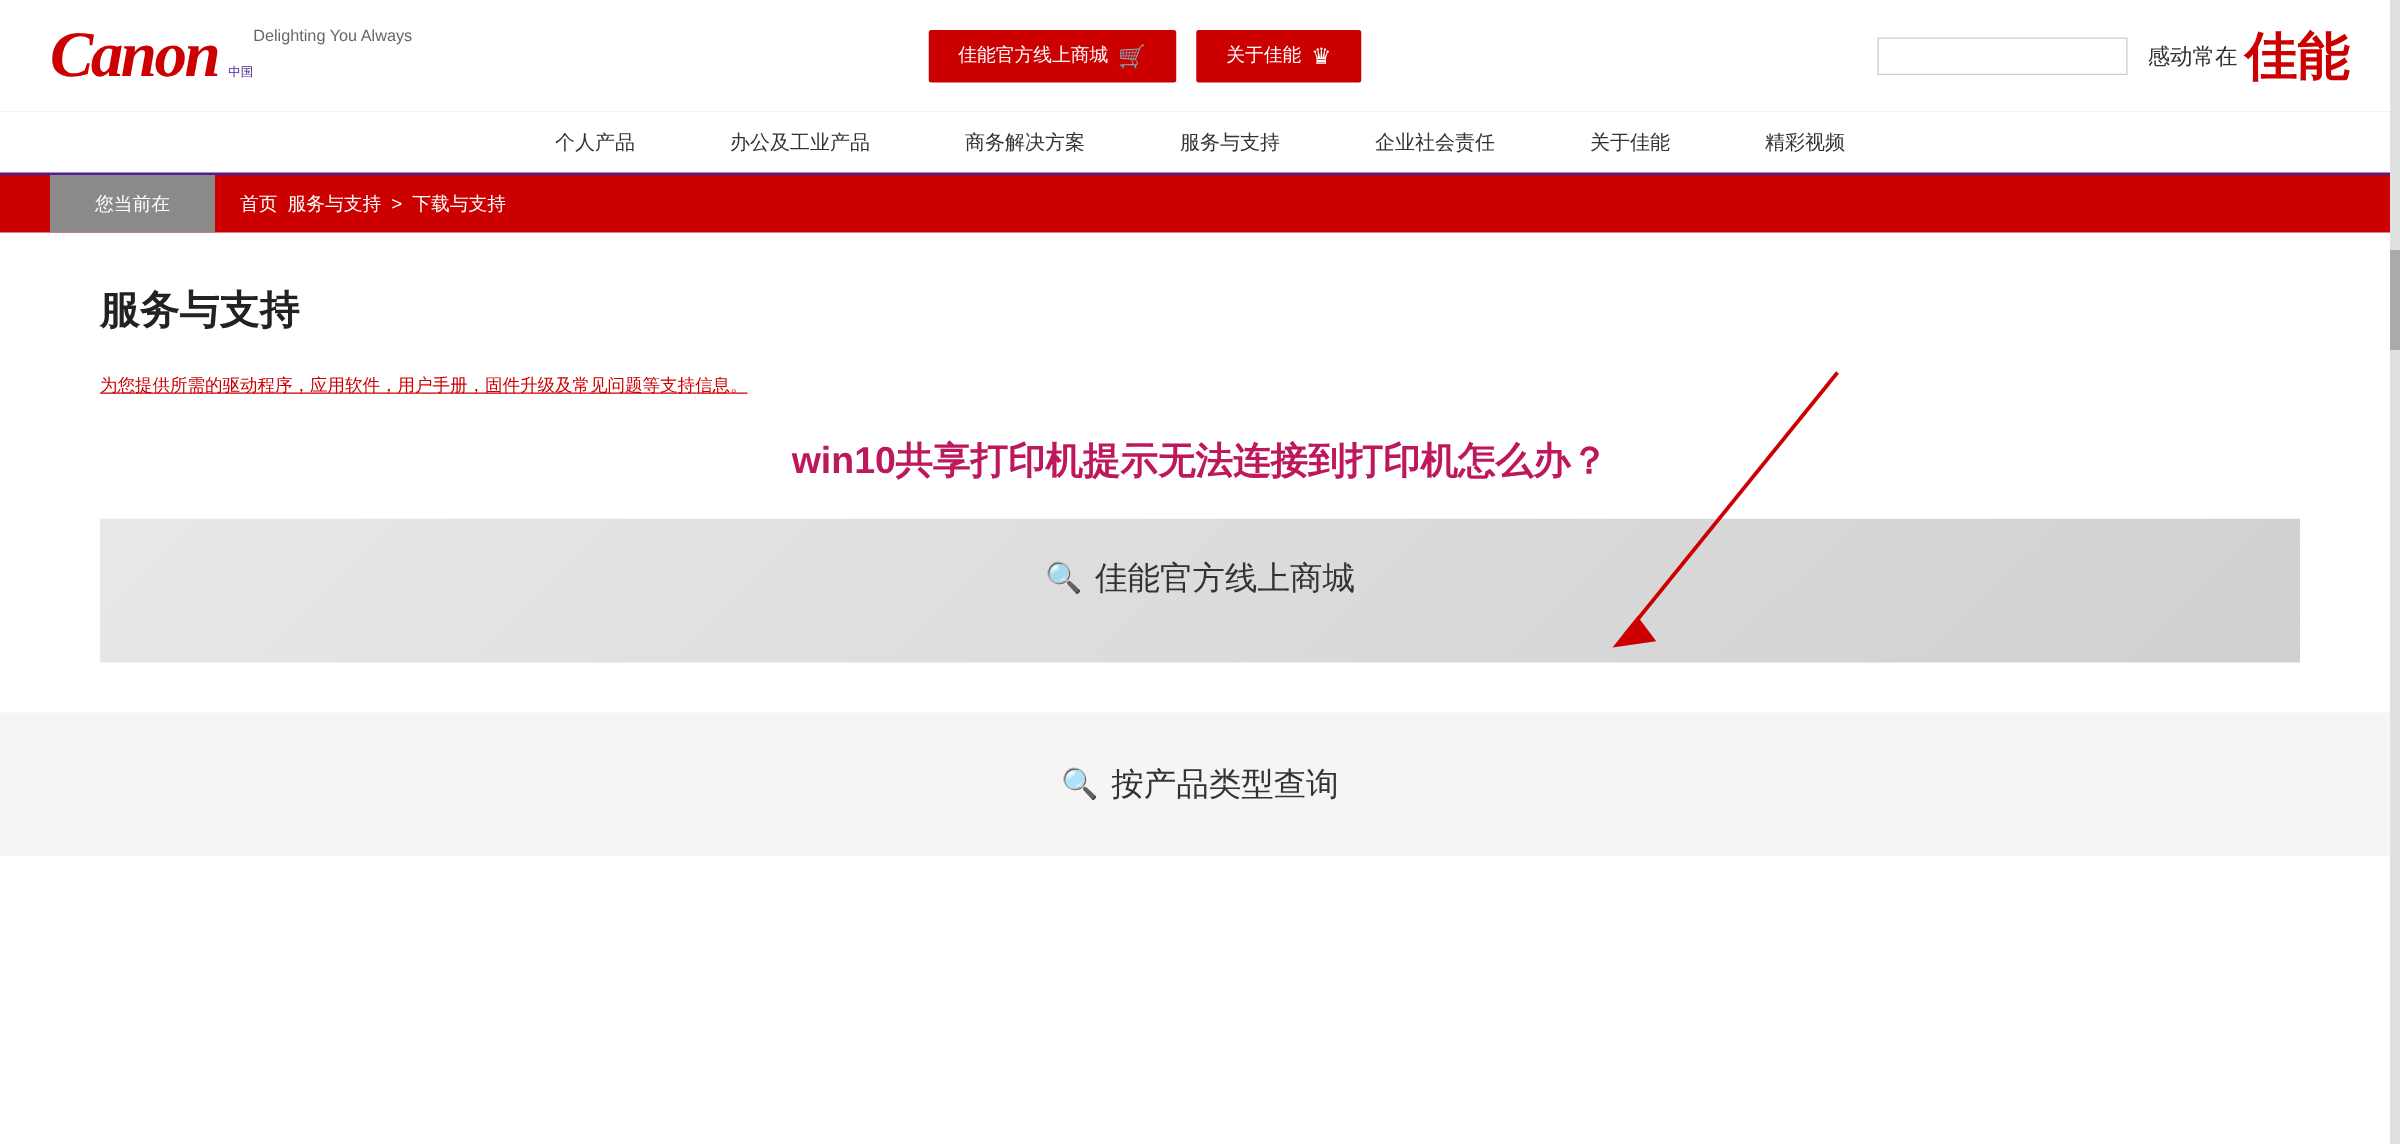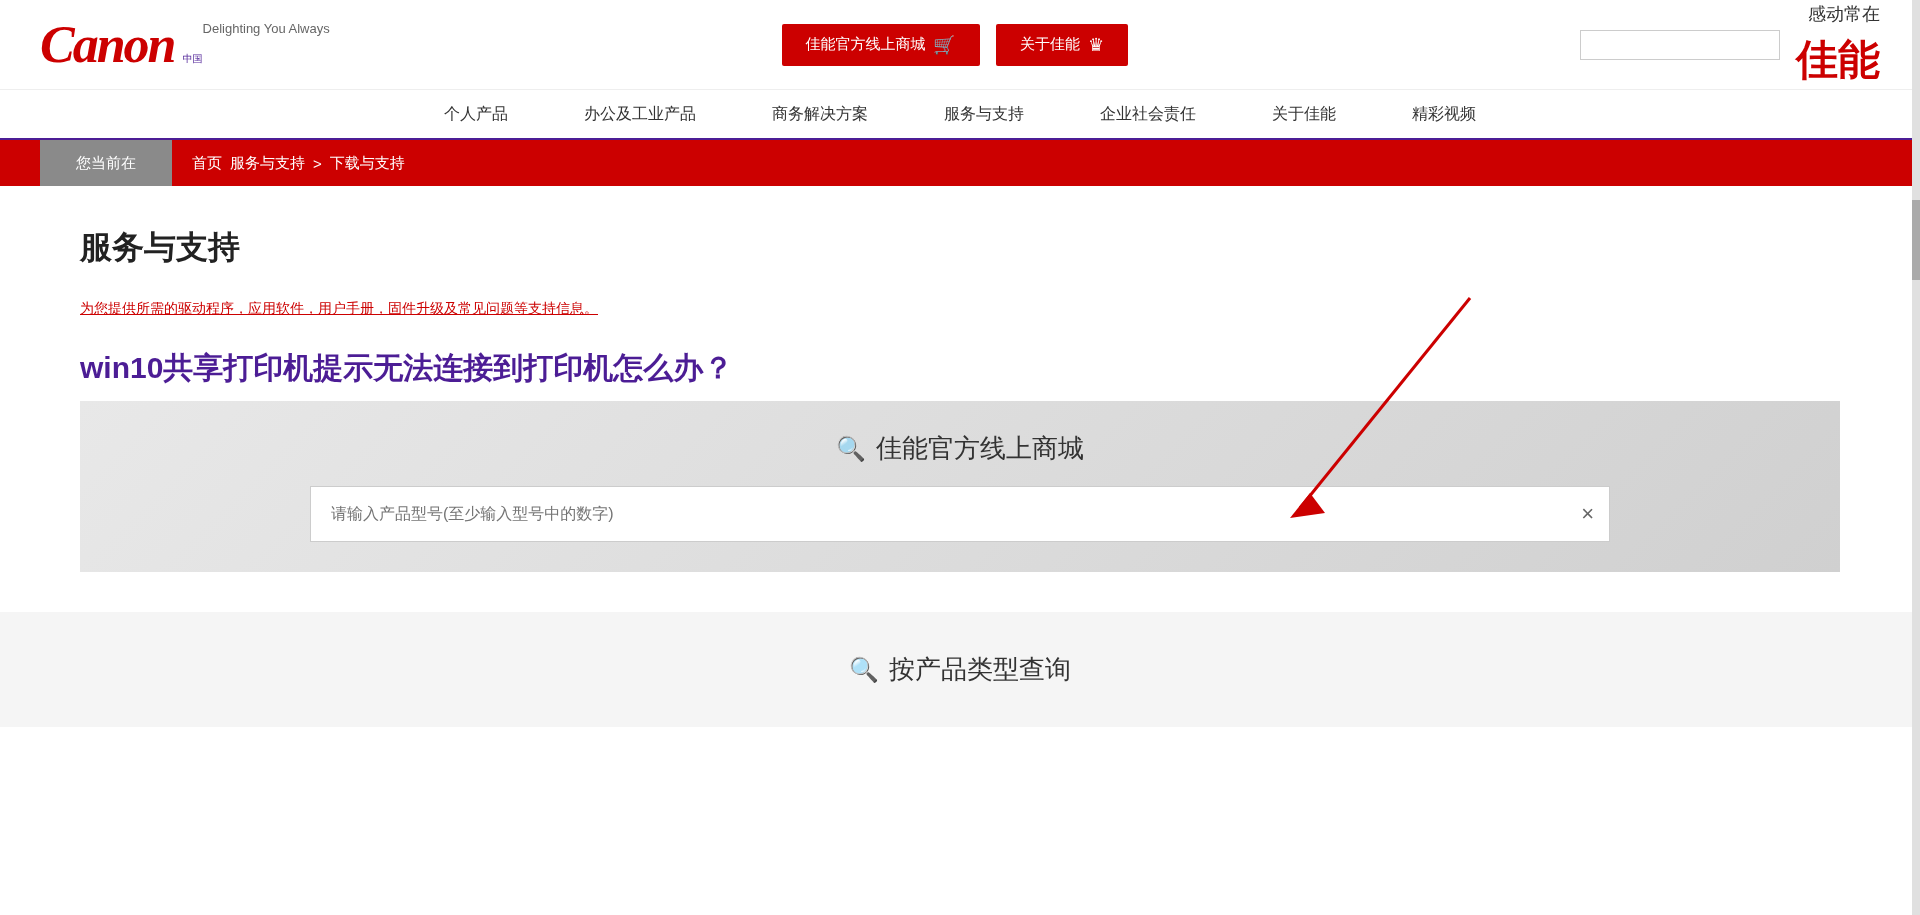--- a/index.html
+++ b/index.html
@@ -29,21 +29,21 @@
     .breadcrumb-items { display: flex; align-items: center; gap: 8px; color: #fff; font-size: 15px; }
     .breadcrumb-link { color: #fff; text-decoration: none; }
     .breadcrumb-sep { color: #fff; }
 
     
     .main { padding: 40px 80px; }
     .page-title { font-size: 32px; font-weight: bold; color: #222; margin-bottom: 30px; }
     .page-desc { color: #cc0000; font-size: 14px; margin-bottom: 30px; text-decoration: underline; cursor: pointer; }
 
     
-    .annotation-text { font-size: 30px; font-weight: 900; color: #4c1d95; margin-bottom: 12px; }
+    .annotation-text { font-size: 30px; font-weight: 900; color: #be185d; text-align: center; margin-bottom: 26px; }
 
     
     .search-section { background: linear-gradient(135deg, #e8e8e8 0%, #d0d0d0 100%); padding: 30px 40px; margin-bottom: 0; }
     .search-section-title { font-size: 26px; color: #333; text-align: center; margin-bottom: 20px; display: flex; align-items: center; justify-content: center; gap: 10px; }
     .search-input-wrapper { position: relative; max-width: 1300px; margin: 0 auto; }
     .search-model-input { width: 100%; padding: 18px 50px 18px 20px; font-size: 16px; border: 1px solid #ccc; background: #fff; color: #999; font-family: inherit; outline: none; }
     .clear-btn { position: absolute; right: 16px; top: 50%; transform: translateY(-50%); background: none; border: none; font-size: 22px; color: #666; cursor: pointer; }
 
     
     .bottom-section { background: #f5f5f5; padding: 40px; text-align: center; margin-top: 0; }
@@ -73,21 +73,21 @@
       <span style="font-size:18px;">🛒</span>
     </button>
     <button class="header-btn btn-club">
       <span>关于佳能</span>
       <span style="font-size:18px;">♛</span>
     </button>
   </div>
 
   <div class="header-right">
     <input class="search-input-header" type="text" placeholder="" style="">
-    <div style="display:flex;align-items:flex-end;gap:6px;flex-direction:column;">
+    <div style="display:flex;align-items:center;gap:6px;">
       <span style="font-size:18px;color:#333;">感动常在</span>
       <span class="brand-slogan">佳能</span>
     </div>
   </div>
 </div>
 
 <nav class="nav">
   <a class="nav-item">个人产品</a>
   <a class="nav-item">办公及工业产品</a>
   <a class="nav-item">商务解决方案</a>
@@ -120,24 +120,20 @@
     </svg>
 
     <p class="annotation-text">win10共享打印机提示无法连接到打印机怎么办？</p>
   </div>
 
   <div class="search-section">
     <div class="search-section-title">
       <span style="font-size:24px;">🔍</span>
       <span>佳能官方线上商城</span>
     </div>
-    <div class="search-input-wrapper">
-      <input class="search-model-input" type="text" placeholder="请输入产品型号(至少输入型号中的数字)" style="">
-      <button class="clear-btn">×</button>
-    </div>
   </div>
 </div>
 
 <div class="bottom-section">
   <div class="bottom-section-title">
     <span style="font-size:24px;">🔍</span>
     <span>按产品类型查询</span>
   </div>
 </div>
 

